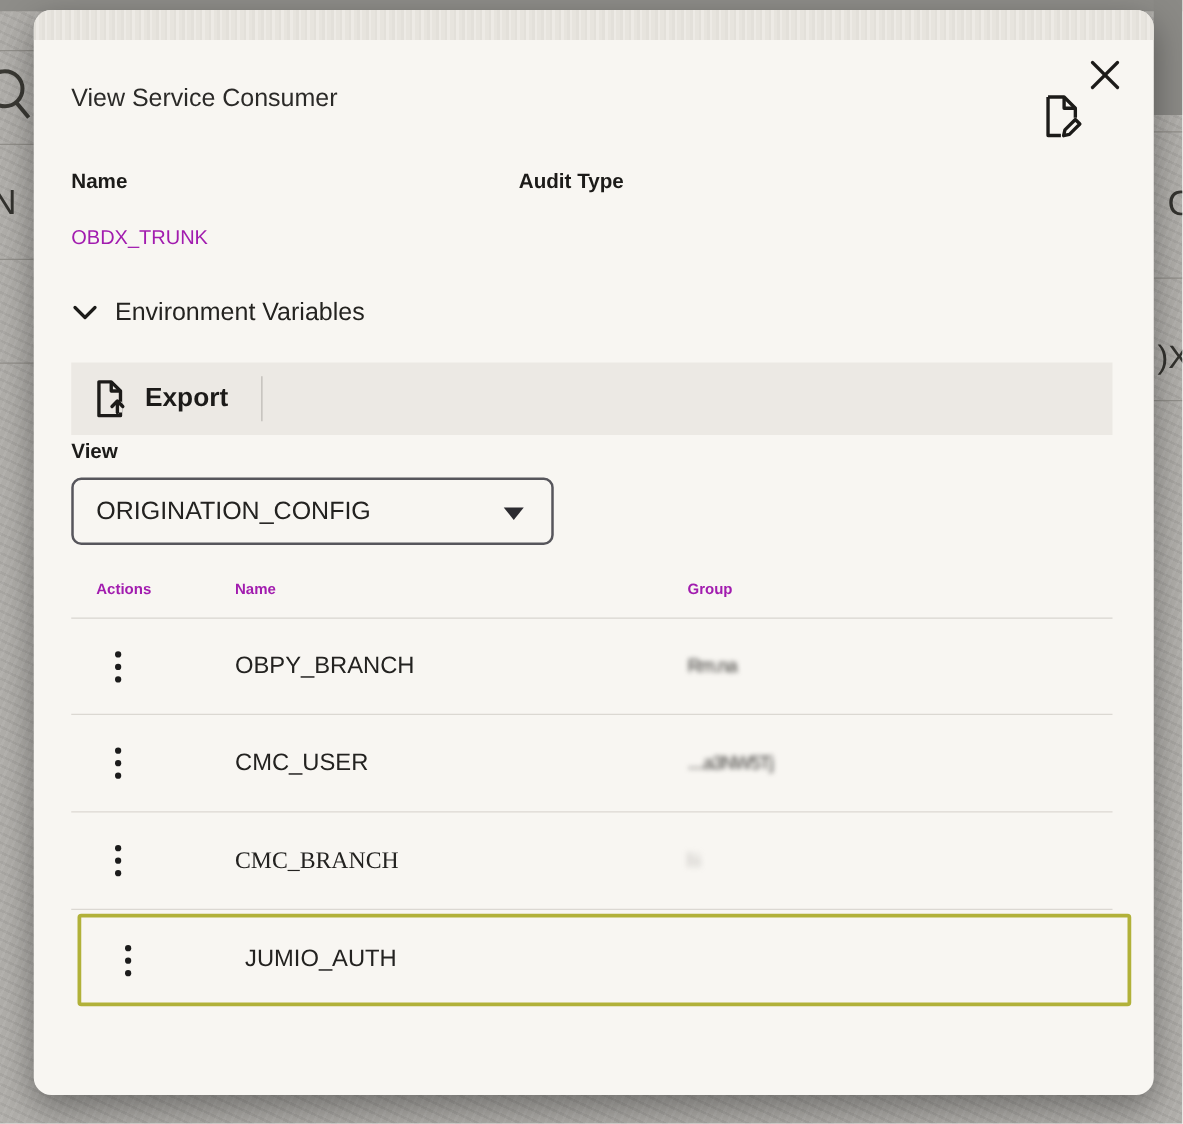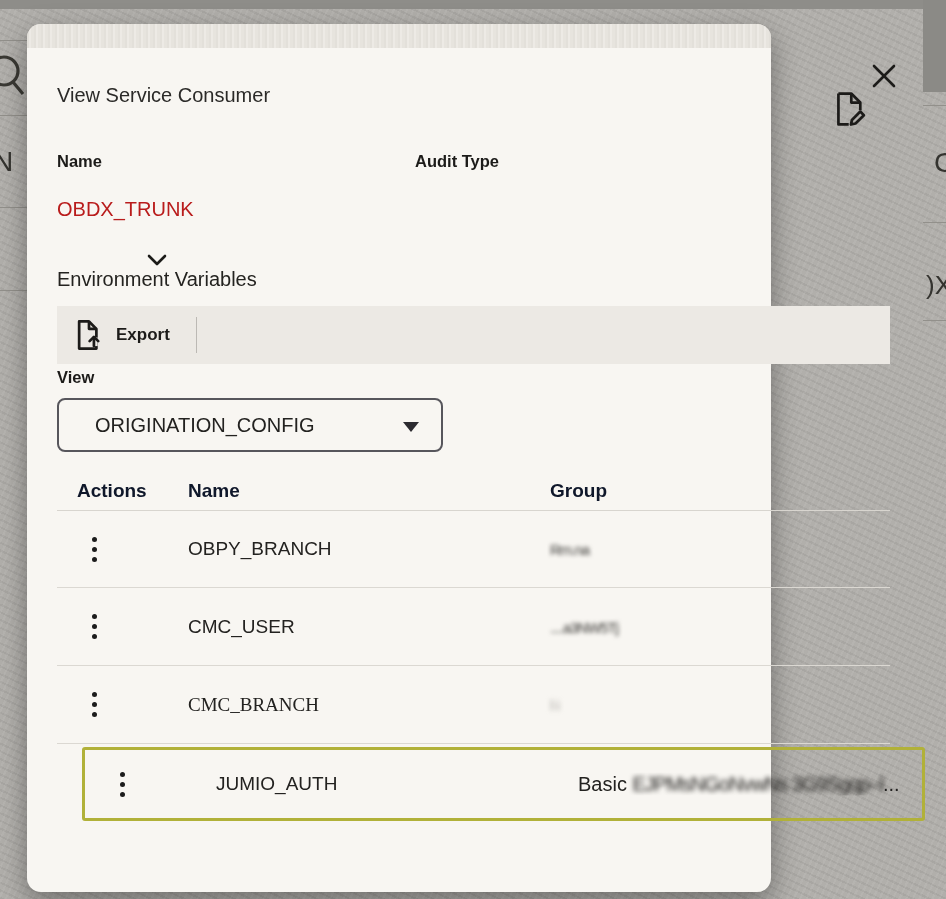--- a/index.html
+++ b/index.html
@@ -12,76 +12,76 @@
     background:
       repeating-linear-gradient(115deg, rgba(255,255,255,.06) 0 2px, transparent 2px 6px),
       repeating-linear-gradient(25deg, rgba(0,0,0,.05) 0 2px, transparent 2px 7px);
   }
   .bg-topband { position:absolute; left:0; top:0; width:946px; height:9px; background:#8e8d89; }
   .bg-right-dark { position:absolute; left:923px; top:0; width:23px; height:92px; background:#8b8a86; }
   .bg-line { position:absolute; height:1px; background:#92908b; }
   .bg-letter { position:absolute; font-size:28px; color:#34332f; }
 
   
-  .modal { position:absolute; left:27px; top:24px; width:744px; height:868px;
+  .modal { position:absolute; left:27px; top:8px; width:896px; height:868px;
            background:#f8f6f2; border-radius:14px;
            box-shadow:0 10px 28px rgba(0,0,0,.38); }
   .modal-noise { position:absolute; left:0; top:0; width:100%; height:24px;
            border-radius:14px 14px 0 0;
            background:
              repeating-linear-gradient(90deg, #dedbd5 0 2px, #ebe8e2 2px 4px, #e3e0da 4px 7px),
              #e8e5df; opacity:.8; }
 
   .dlg-title { position:absolute; left:30px; top:60px; font-size:20px; color:#2b2a28; }
 
   .close-btn { position:absolute; left:843px; top:36px; width:32px; height:32px;
                background:none; border:none; cursor:pointer; }
   .edit-btn  { position:absolute; left:806px; top:66px; width:36px; height:38px;
                background:none; border:none; cursor:pointer; }
 
   .fld-label { position:absolute; font-size:16.5px; font-weight:700; color:#1c1b19; }
-  .fld-value { position:absolute; font-size:20px; color:#b91c1c; }
+  .fld-value { position:absolute; font-size:16px; color:#a21caf; }
 
   .env-row { position:absolute; left:30px; top:228px; height:28px; display:flex;
-             align-items:center; background:none; border:none; cursor:pointer;
-             font-family:inherit;flex-direction:column; }
+             align-items:center; gap:13px; background:none; border:none; cursor:pointer;
+             font-family:inherit; }
   .env-row .lbl { font-size:20px; color:#242320; }
 
   .toolbar { position:absolute; left:30px; top:282px; width:833px; height:58px;
              background:#ece9e4; display:flex; align-items:center; }
   .tb-btn { display:flex; align-items:center; gap:13px; background:none; border:none;
-            cursor:pointer; font-family:inherit; font-size:17px; font-weight:700;
+            cursor:pointer; font-family:inherit; font-size:21px; font-weight:700;
             color:#1c1b19; height:100%; padding:4px 18px; }
   .tb-sep { width:1px; height:36px; background:#bcb9b4; margin:0 8px; }
 
   .group-label { position:absolute; left:30px; top:344px; font-size:16.5px; font-weight:700; }
   .select { position:absolute; left:30px; top:374px; width:386px; height:54px;
             border:2.5px solid #57565c; border-radius:8px; background:#f8f6f2;
             display:flex; align-items:center; cursor:pointer; }
-  .select .val { font-size:20px; color:#232220; padding-left:36px; }
+  .select .val { font-size:20px; color:#232220; padding-left:18px; }
   .select .caret { position:absolute; right:22px; top:22px; width:0; height:0;
             border-left:8px solid transparent; border-right:8px solid transparent;
             border-top:10px solid #2c2b30; }
 
   
-  .th { position:absolute; font-size:19px; font-weight:700; color:#0f172a; top:456px; }
+  .th { position:absolute; font-size:12px; font-weight:700; color:#a21caf; top:456px; }
   .hdr-line { position:absolute; left:30px; top:486px; width:833px; height:1px; background:#d8d5cf; }
 
   .trow { position:absolute; left:30px; width:833px; border-bottom:1px solid #dbd8d2; }
   .trow .kebab { position:absolute; left:24px; top:50%; transform:translateY(-50%);
                  width:26px; height:34px; background:none; border:none; cursor:pointer;
                  display:flex; flex-direction:column; align-items:center;
                  justify-content:center; gap:5px; }
   .trow .kebab i { width:5px; height:5px; border-radius:50%; background:#1c1c1c; display:block; }
   .trow .cell { position:absolute; top:50%; transform:translateY(-50%); white-space:nowrap; }
   .trow .name { left:131px; font-size:19px; color:#232220; }
   .trow .value { left:493px; font-size:15px; color:#3a3936; }
   .trow .scr { filter:blur(2px); letter-spacing:-1px; }
   .trow.faint .scr { color:#9a9894; filter:blur(2.4px); }
-  .trow.hl { border:3px solid #a16207; border-radius:3px; border-bottom:3px solid #b1b139;margin-left:20px; }
+  .trow.hl { border:3px solid #a16207; border-radius:3px; border-bottom:3px solid #b1b139; }
   .trow.hl .value { font-size:20px; color:#232220; max-width:345px; overflow:hidden; }
   .trow.hl .scr { filter:blur(2.6px); }
 
   svg { display:block; }
 </style>
 </head>
 <body>
 
 <div class="stage">
 
@@ -197,17 +197,16 @@
           <div class="cell name">CMC_BRANCH</div>
           <div class="cell value"><span class="pfx"></span><span class="scr">l  i</span><span class="sfx"></span></div>
         </div>
         <div class="trow hl" style="top: 723px; height: 74px; left: 35px; width: 843px; border-color: rgb(177, 177, 57);">
           <button class="kebab" aria-label="actions">
             <i></i>
             <i></i>
             <i></i>
           </button>
           <div class="cell name">JUMIO_AUTH</div>
-          <div class="cell value"><span class="pfx">Basic </span><span class="scr">EJPMsNGoNvwNs 3G9Sgqp–l</span><span class="sfx">...</span></div>
         </div>
       </div>
   </div>
 </div>
 
 </body></html>

